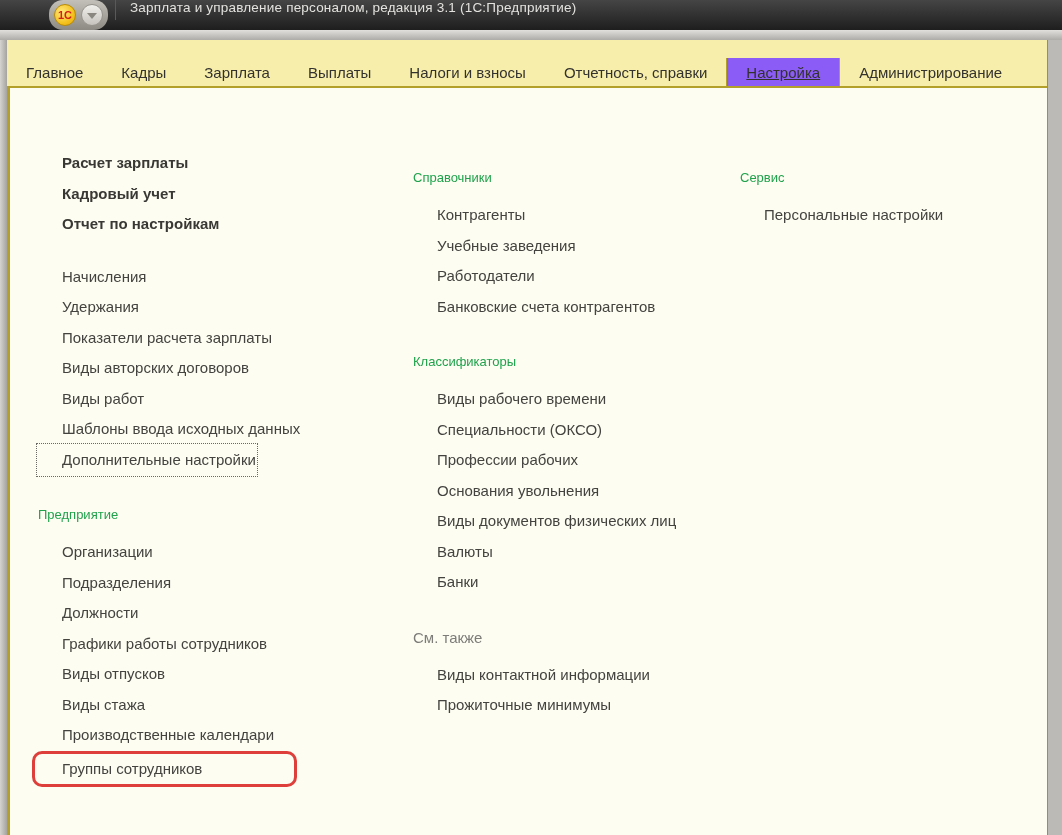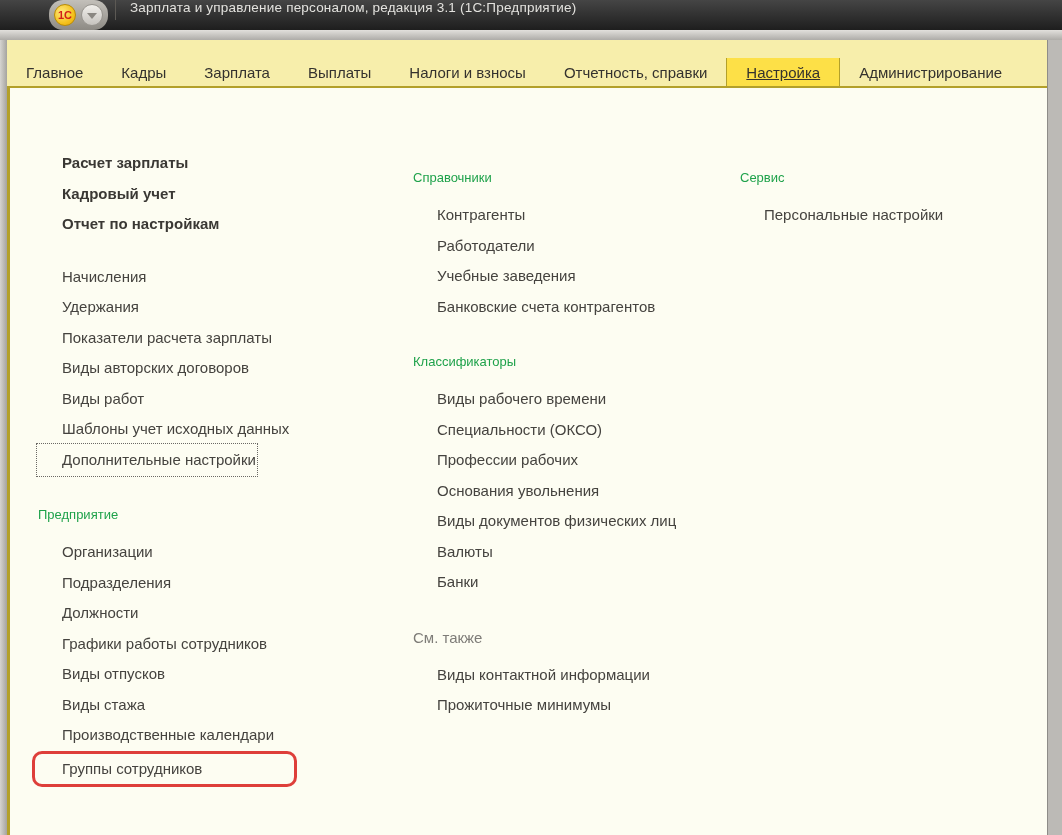--- a/index.html
+++ b/index.html
@@ -56,21 +56,21 @@
   .tabbar{
     position:absolute;top:40px;left:7px;right:15px;height:46px;
     background:#f7eeab;border-bottom:2px solid #b3a02a;
     display:flex;align-items:stretch;z-index:2;
   }
   .tab{
     display:flex;align-items:center;padding:0 19px;
     font-size:15px;color:#34322e;white-space:nowrap;cursor:default;margin-top:18px;
   }
   .tab.active{
-    background:#fde047;
+    background:#8b5cf6;
     border-left:1px solid #b3a02a;border-right:1px solid #b3a02a;
     text-decoration:underline;
   }
   
   .content{
     position:absolute;top:88px;left:7px;right:15px;bottom:0;
     background:#fdfdf2;border-left:3px solid #b3a02a;z-index:1;
   }
   .menu-col{position:absolute;}
   .col-1{left:28px;top:60px;}
@@ -131,41 +131,41 @@
         <div class="item bold">Расчет зарплаты</div>
         <div class="item bold">Кадровый учет</div>
         <div class="item bold">Отчет по настройкам</div>
       </div>
       <div class="section">
         <div class="item">Начисления</div>
         <div class="item">Удержания</div>
         <div class="item">Показатели расчета зарплаты</div>
         <div class="item">Виды авторских договоров</div>
         <div class="item">Виды работ</div>
-        <div class="item">Шаблоны учет исходных данных</div>
+        <div class="item">Шаблоны ввода исходных данных</div>
         <div class="item focused">Дополнительные настройки</div>
       </div>
       <div class="section">
         <div class="group-title">Предприятие</div>
         <div class="item">Организации</div>
         <div class="item">Подразделения</div>
         <div class="item">Должности</div>
         <div class="item">Графики работы сотрудников</div>
         <div class="item">Виды отпусков</div>
         <div class="item">Виды стажа</div>
         <div class="item">Производственные календари</div>
         <div class="item highlighted">Группы сотрудников</div>
       </div>
     </div>
     <div class="menu-col col-2">
       <div class="section">
         <div class="group-title">Справочники</div>
         <div class="item">Контрагенты</div>
+        <div class="item">Учебные заведения</div>
         <div class="item">Работодатели</div>
-        <div class="item">Учебные заведения</div>
         <div class="item">Банковские счета контрагентов</div>
       </div>
       <div class="section">
         <div class="group-title">Классификаторы</div>
         <div class="item">Виды рабочего времени</div>
         <div class="item">Специальности (ОКСО)</div>
         <div class="item">Профессии рабочих</div>
         <div class="item">Основания увольнения</div>
         <div class="item">Виды документов физических лиц</div>
         <div class="item">Валюты</div>

